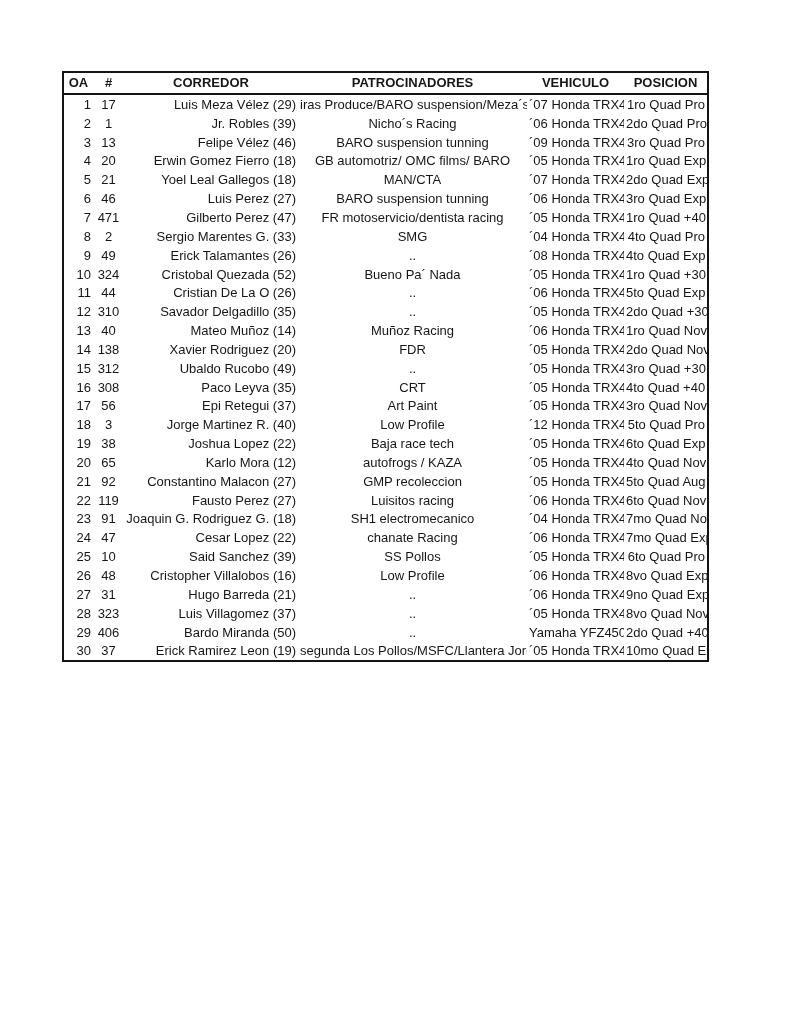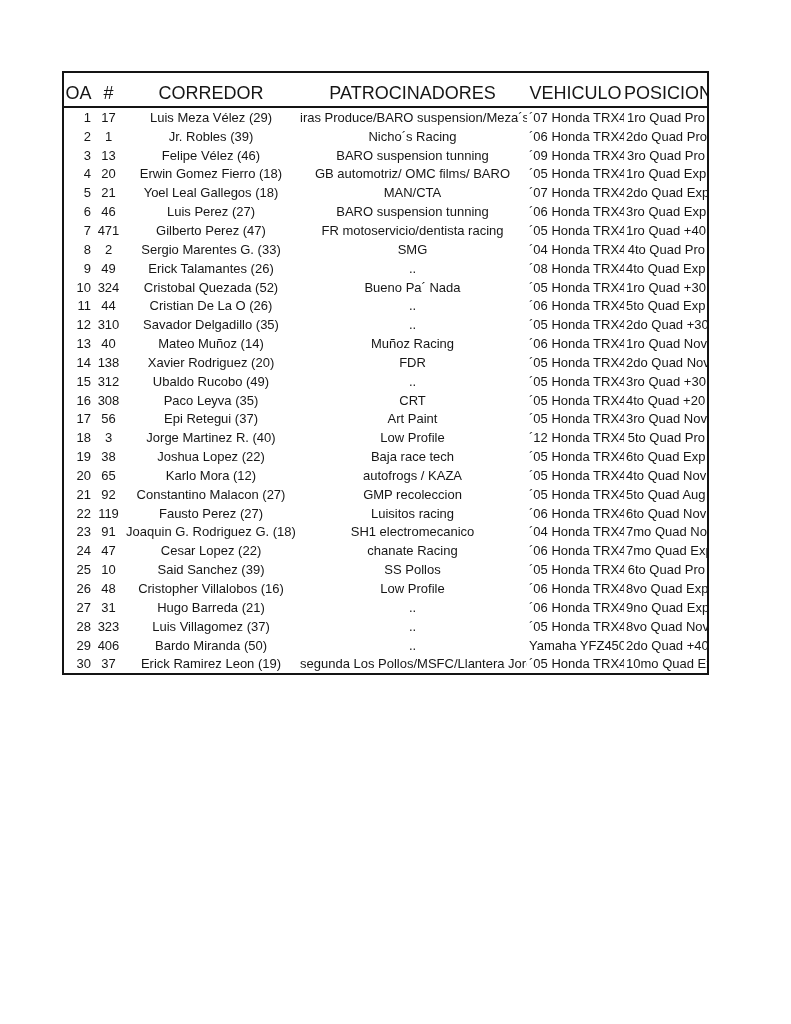--- a/index.html
+++ b/index.html
@@ -26,46 +26,46 @@
     position: absolute;
     left: 62px;
     top: 71px;
     width: 645px;
     border-collapse: collapse;
     table-layout: fixed;
     border: 2.5px solid #141414;
   }
   table.results th {
     border-bottom: 2.5px solid #141414;
-    font-weight: normal;
-    font-size: 18px;
+    font-weight: bold;
+    font-size: 13px;
     text-align: center;
     height: 17px;
-    padding: 10px 0 2px 0;
+    padding: 1px 0 2px 0;
     white-space: nowrap;
     overflow: hidden;
   }
   table.results td {
     height: 18.85px;
     padding: 0 2px;
     font-size: 13px;
     white-space: nowrap;
     overflow: hidden;
     vertical-align: middle;
   }
   col.c-oa  { width: 30px; }
   col.c-num { width: 31px; }
   col.c-cor { width: 174px; }
   col.c-pat { width: 229px; }
   col.c-veh { width: 97px; }
   col.c-pos { width: 84px; }
 
   td.col-oa  { text-align: right; padding-right: 5px; }
   td.col-num { text-align: center; padding: 0; }
-  td.col-corredor { text-align: center; padding-left: 4px; white-space: pre; margin-left: 36px; }
+  td.col-corredor { text-align: right; padding-left: 4px; white-space: pre; margin-left: 36px; }
   td.col-pat { text-align: center; }
   td.col-veh { text-align: center; font-size: 11px; }
   td.col-pos { text-align: right; font-size: 11px; }
   td.small   { font-size: 9.5px; }
 </style>
 </head>
 <body>
 
 <div class="page">
   <table class="results">
@@ -223,21 +223,21 @@
           <td class="col-veh">´05 Honda TRX450R</td>
           <td class="col-pos">3ro Quad +30</td>
         </tr>
 
         <tr>
           <td class="col-oa">16</td>
           <td class="col-num">308</td>
           <td class="col-corredor"> Paco Leyva (35)</td>
           <td class="col-pat">CRT</td>
           <td class="col-veh">´05 Honda TRX450R</td>
-          <td class="col-pos">4to Quad +20</td>
+          <td class="col-pos">4to Quad +40</td>
         </tr>
 
         <tr>
           <td class="col-oa">17</td>
           <td class="col-num">56</td>
           <td class="col-corredor">Epi Retegui (37)</td>
           <td class="col-pat">Art Paint</td>
           <td class="col-veh">´05 Honda TRX450R</td>
           <td class="col-pos">3ro Quad Nov</td>
         </tr>

